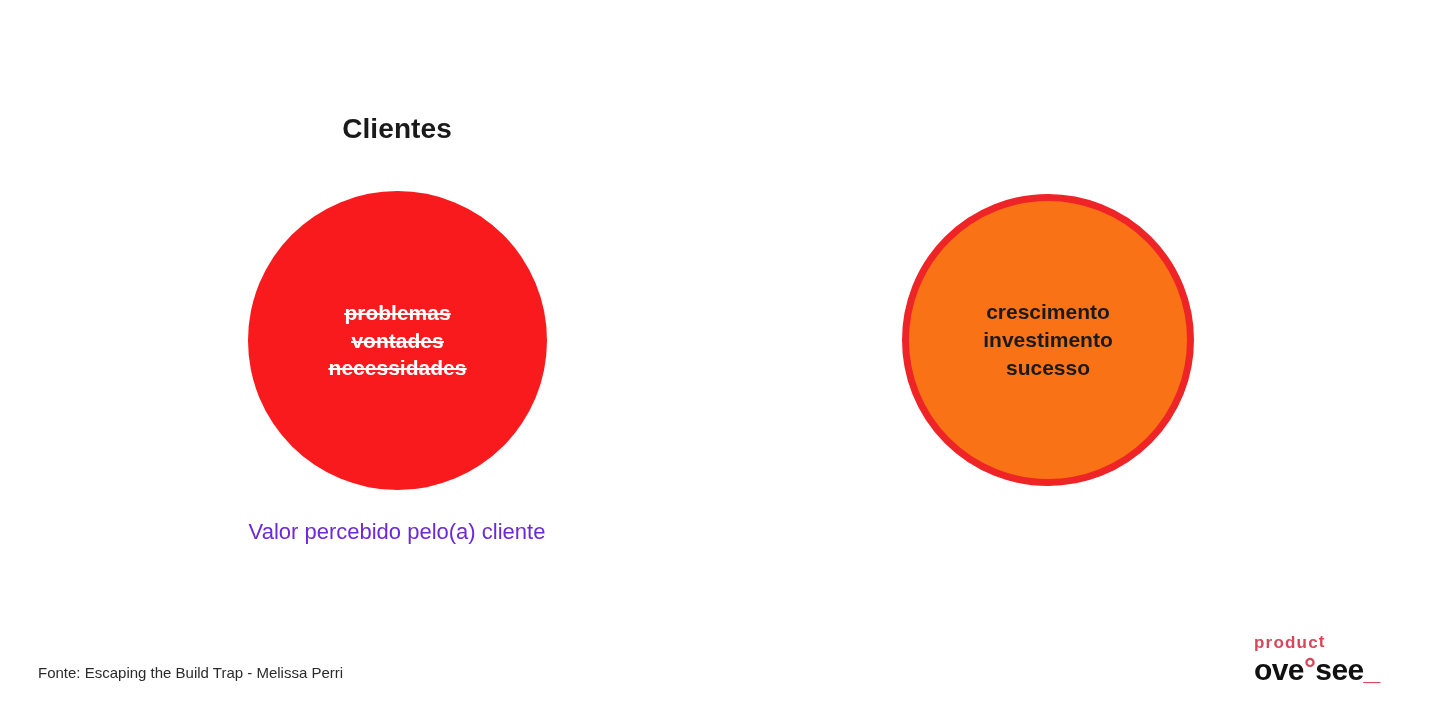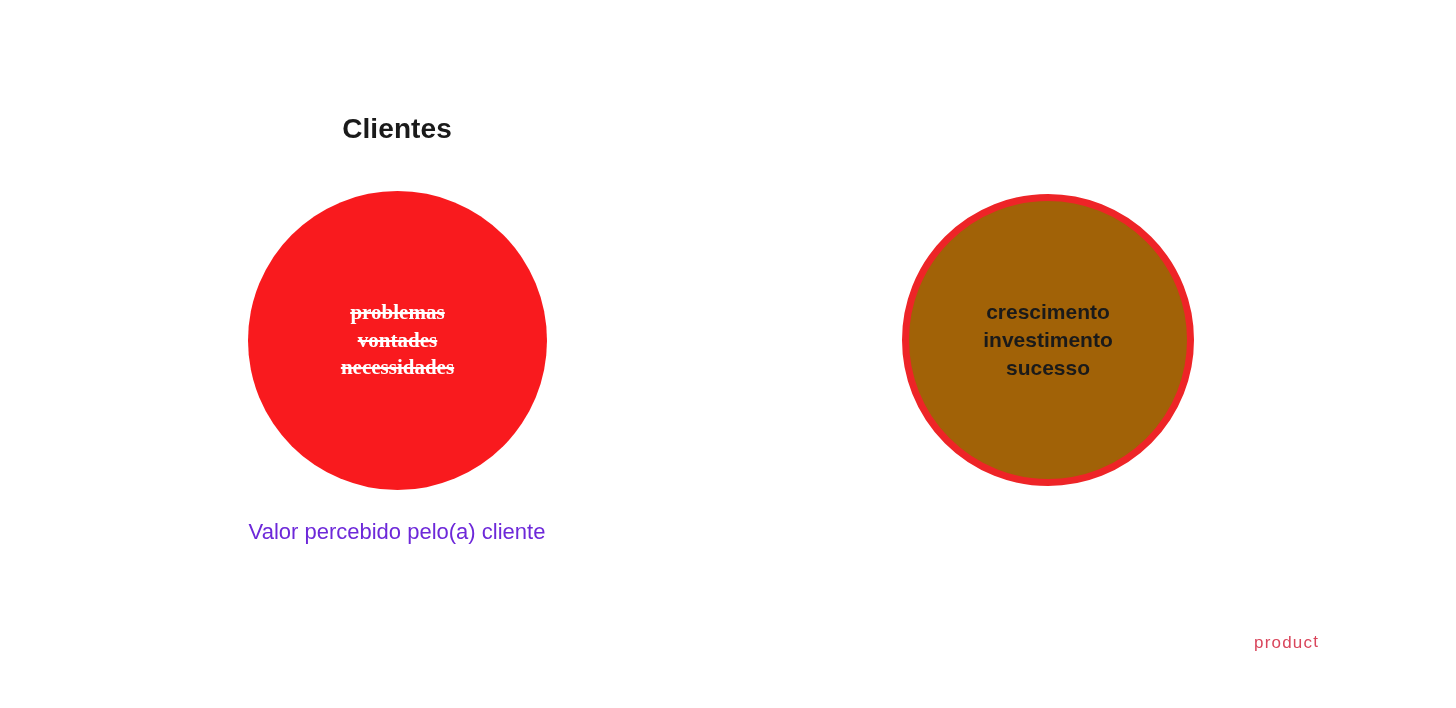--- a/index.html
+++ b/index.html
@@ -49,36 +49,36 @@
     top: 191px;
     width: 299px;
     height: 299px;
     background: #f91a1e;
   }
   #circle-empresas {
     left: 902px;
     top: 194px;
     width: 292px;
     height: 292px;
-    background: #a16207;
+    background: #f97316;
     border: 7px solid #ee2427;
   }
 
   .circle-text {
     text-align: center;
     line-height: 1.33;
     font-size: 21px;
     font-weight: 700;
   }
   #clientes-terms {
     color: #ffffff;
     text-decoration: line-through;
     text-decoration-thickness: 2px;
   }
-  #clientes-terms .term { display: block; text-decoration: inherit; font-family: Liberation Serif, serif; }
+  #clientes-terms .term { display: block; text-decoration: inherit; }
   #empresas-terms {
     color: #1a1a1a;
   }
   #empresas-terms .term { display: block; }
 
   
   #arrow-group {
     position: absolute;
     left: 573px;
     top: 232px;
@@ -130,21 +130,21 @@
   
   #logo {
     position: absolute;
     left: 1254px;
     top: 634px;
     width: 160px;
     height: 52px;
   }
   #logo-product {
     font-size: 17px;
-    font-weight: 400;
+    font-weight: 700;
     color: #d9455b;
     letter-spacing: 1.2px;
     line-height: 1;
     white-space: nowrap;
   }
   #logo-product .plus-t {
     display: inline-block;
     transform: translateY(-1px);
   }
   #logo-oversee {
@@ -187,18 +187,20 @@
     <div class="circle-text" id="empresas-terms">
       <span class="term">crescimento</span>
       <span class="term">investimento</span>
       <span class="term">sucesso</span>
     </div>
   </div>
 
 
   <div id="caption-valor">Valor percebido pelo(a) cliente</div>
 
+  <div id="source-note">Fonte: Escaping the Build Trap - Melissa Perri</div>
 
   <div id="logo">
     <div id="logo-product"><span>produc</span><span class="plus-t">t</span></div>
+    <div id="logo-oversee"><span>ove</span><span class="deg">°</span><span>see</span><span class="underscore">_</span></div>
   </div>
 
 </div>
 
 </body></html>

